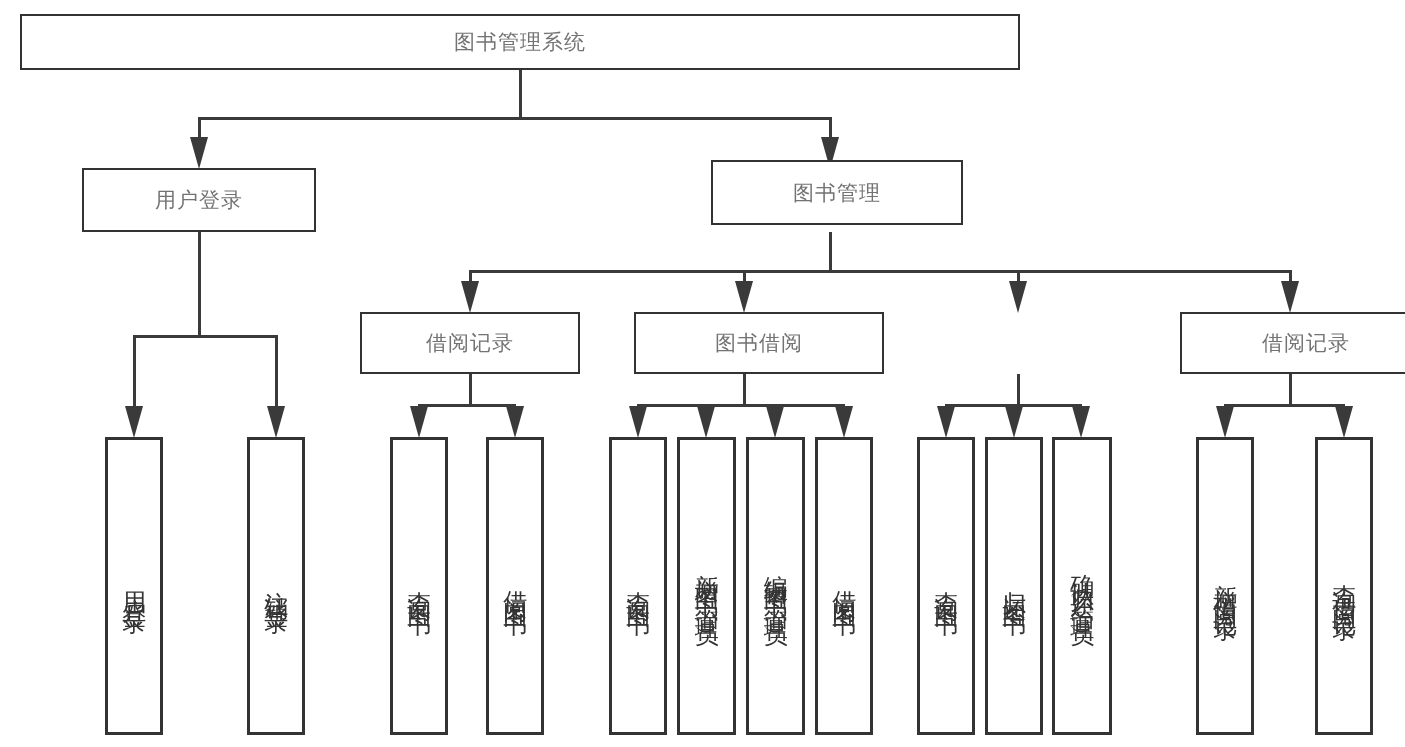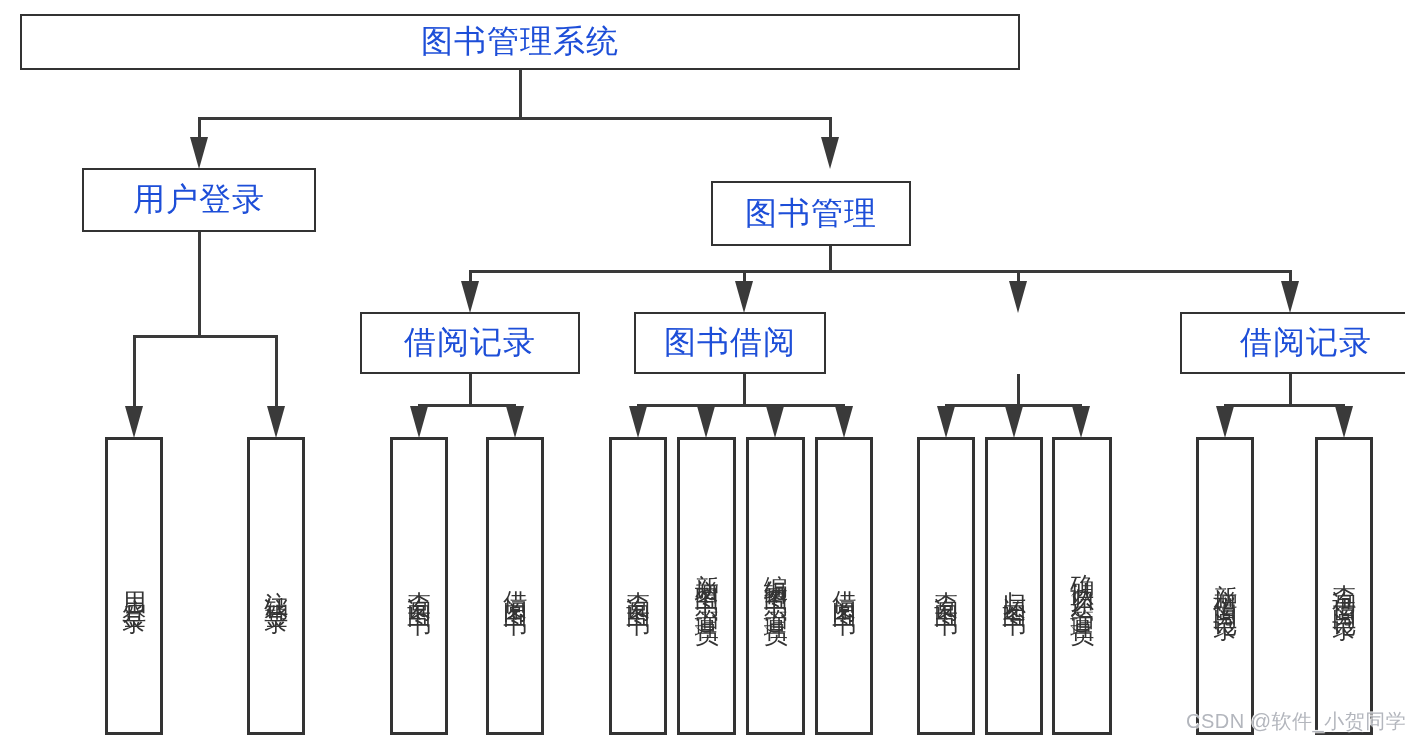--- a/index.html
+++ b/index.html
@@ -10,21 +10,21 @@
   .vline{position:absolute;width:2.5px;background:#3a3a3a;}
   .hline{position:absolute;height:2.5px;background:#3a3a3a;}
   .arrow{position:absolute;width:0;height:0;
          border-left:9px solid transparent;
          border-right:9px solid transparent;
          border-top:32px solid #3a3a3a;}
 
   
   .node{position:absolute;box-sizing:border-box;border:2.5px solid #333;
         background:#fff;display:flex;align-items:center;justify-content:center;
-        color:#1d4ed8;font-size:32px;letter-spacing:1px;}
+        color:#737373;font-size:21px;letter-spacing:1px;}
   .leaf{position:absolute;box-sizing:border-box;border:3px solid #333;
         background:#fff;display:flex;align-items:center;justify-content:center;}
   .vtext{writing-mode:vertical-rl;text-orientation:mixed;
          font-size:24px;letter-spacing:7px;line-height:1.1;color:#333;}
 
   .watermark{position:absolute;left:1186px;top:708px;font-size:20px;
              color:#b3b6bd;letter-spacing:0.5px;white-space:nowrap;
              text-shadow:-1px -1px 0 rgba(255,255,255,.95),1px 1px 1px rgba(255,255,255,.8);}
 </style>
 </head>
@@ -80,28 +80,28 @@
   <div class="arrow" style="left:1216px;top:406px"></div>
   <div class="arrow" style="left:1335px;top:406px"></div>
 
   <div class="node" style="left:20px;top:14px;width:1000px;height:56px">
     <span>图书管理系统</span>
   </div>
 
   <div class="node" style="left:82px;top:168px;width:234px;height:64px">
     <span>用户登录</span>
   </div>
-  <div class="node" style="left:711px;top:181px;width:200px;height:65px">
+  <div class="node" style="left:711px;top:160px;width:252px;height:65px">
     <span>图书管理</span>
   </div>
 
   <div class="node" style="left:360px;top:312px;width:220px;height:62px">
     <span>借阅记录</span>
   </div>
-  <div class="node" style="left:634px;top:312px;width:192px;height:62px">
+  <div class="node" style="left:634px;top:312px;width:250px;height:62px">
     <span>图书借阅</span>
   </div>
   <div class="node" style="left:1180px;top:312px;width:252px;height:62px">
     <span>借阅记录</span>
   </div>
 
   <div class="leaf" style="left:105px;top:437px;width:58px;height:298px">
     <span class="vtext">用户登录</span>
   </div>
   <div class="leaf" style="left:247px;top:437px;width:58px;height:298px">
@@ -138,15 +138,14 @@
     <span class="vtext">确认归还（管理员）</span>
   </div>
 
   <div class="leaf" style="left:1196px;top:437px;width:58px;height:298px">
     <span class="vtext">新增借阅记录</span>
   </div>
   <div class="leaf" style="left:1315px;top:437px;width:58px;height:298px">
     <span class="vtext">查询借阅记录</span>
   </div>
 
-  <div class="watermark">CSDN @软件_小贺同学</div>
 
 </div>
 
 </body></html>

